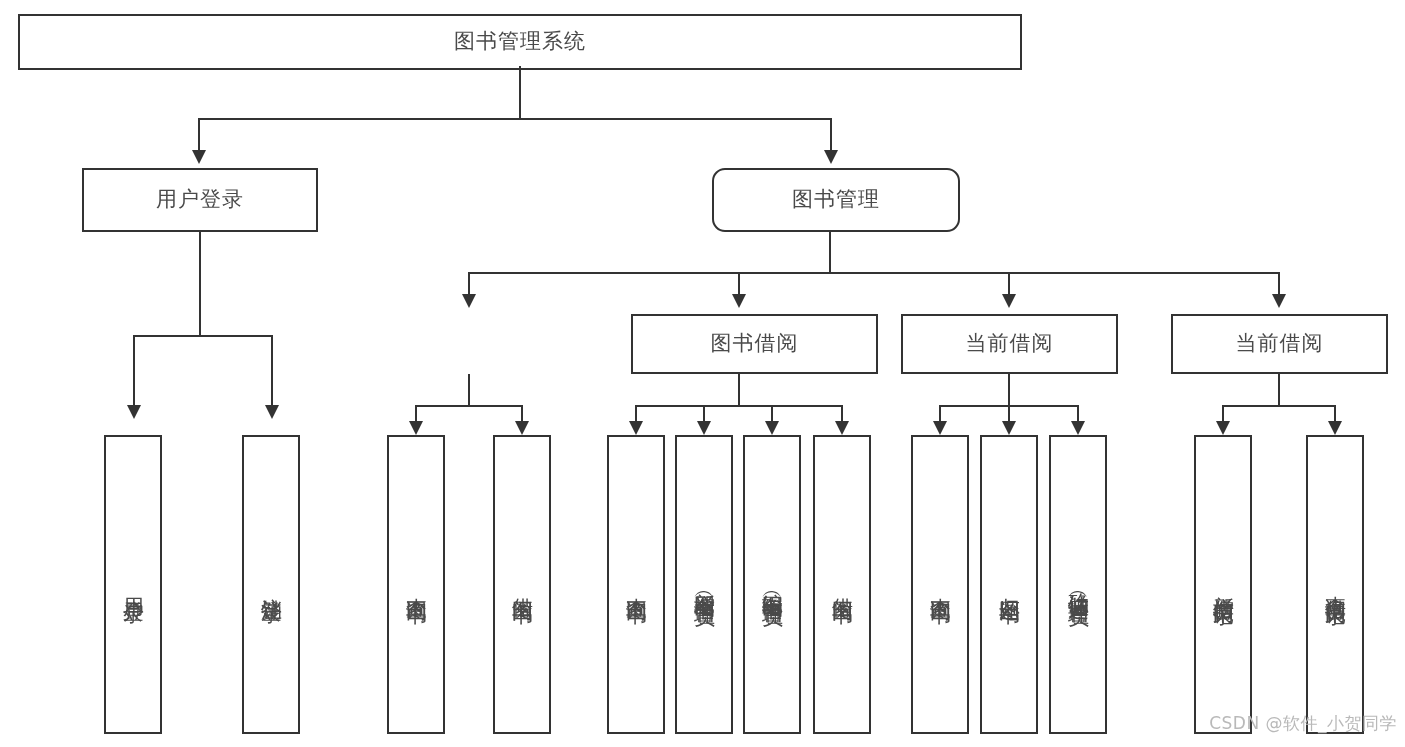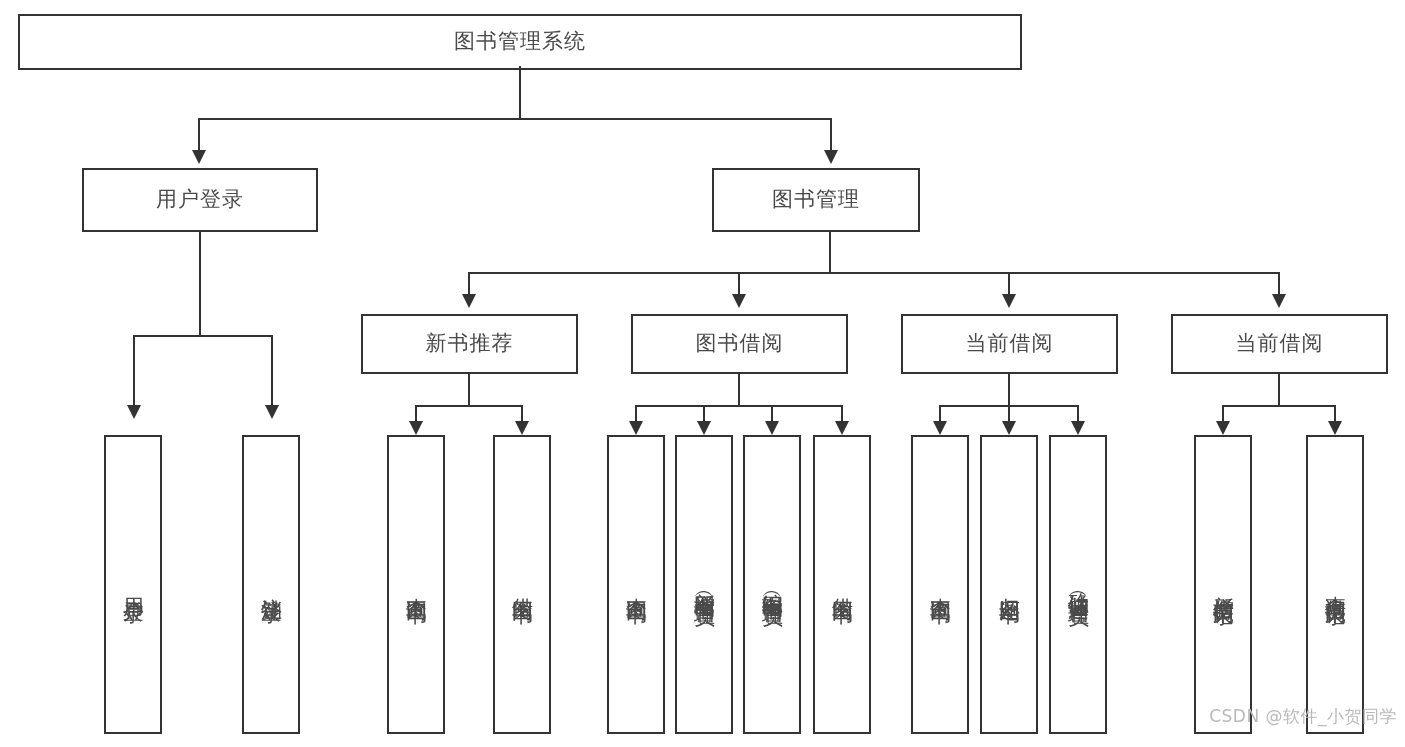--- a/index.html
+++ b/index.html
@@ -59,21 +59,21 @@
     position: absolute;
     width: 0;
     height: 0;
     border-left: 7px solid transparent;
     border-right: 7px solid transparent;
     border-top: 14px solid #333333;
   }
   .watermark {
     position: absolute;
     right: 8px;
-    bottom: 19px;
+    bottom: 12px;
     font-size: 17px;
     color: #b9b9b9;
     letter-spacing: 0.5px;
     white-space: nowrap;
   }
 </style>
 </head>
 <body>
 
 <div id="canvas">
@@ -88,21 +88,21 @@
 
   <div class="conn vline" style="left:198px; top:118px; width:2px; height:32px;"></div>
   <div class="arrow" style="left:192px; top:150px;"></div>
 
   <div class="conn vline" style="left:830px; top:118px; width:2px; height:32px;"></div>
   <div class="arrow" style="left:824px; top:150px;"></div>
 
   <div class="node horiz" style="left:82px; top:168px; width:236px; height:64px;">
     <span>用户登录</span>
   </div>
-  <div class="node horiz" style="left:712px; top:168px; width:208px; height:64px;">
+  <div class="node horiz" style="left:712px; top:168px; width:248px; height:64px;border-radius:13px;">
     <span>图书管理</span>
   </div>
 
   <div class="conn vline" style="left:199px; top:232px; width:2px; height:103px;"></div>
   <div class="conn hline" style="left:133px; top:335px; width:140px; height:2px;"></div>
   <div class="conn vline" style="left:133px; top:335px; width:2px; height:70px;"></div>
   <div class="arrow" style="left:127px; top:405px;"></div>
   <div class="conn vline" style="left:271px; top:335px; width:2px; height:70px;"></div>
   <div class="arrow" style="left:265px; top:405px;"></div>
 
@@ -114,24 +114,21 @@
 
   <div class="conn vline" style="left:738px; top:272px; width:2px; height:22px;"></div>
   <div class="arrow" style="left:732px; top:294px;"></div>
 
   <div class="conn vline" style="left:1008px; top:272px; width:2px; height:22px;"></div>
   <div class="arrow" style="left:1002px; top:294px;"></div>
 
   <div class="conn vline" style="left:1278px; top:272px; width:2px; height:22px;"></div>
   <div class="arrow" style="left:1272px; top:294px;"></div>
 
-  <div class="node horiz" style="left:361px; top:314px; width:217px; height:60px;">
-    <span>新书推荐</span>
-  </div>
-  <div class="node horiz" style="left:631px; top:314px; width:217px; height:60px;">
+  <div class="node horiz" style="left:631px; top:314px; width:247px; height:60px;">
     <span>图书借阅</span>
   </div>
   <div class="node horiz" style="left:901px; top:314px; width:217px; height:60px;">
     <span>当前借阅</span>
   </div>
   <div class="node horiz" style="left:1171px; top:314px; width:217px; height:60px;">
     <span>当前借阅</span>
   </div>
 
   <div class="conn vline" style="left:468px; top:374px; width:2px; height:31px;"></div>

